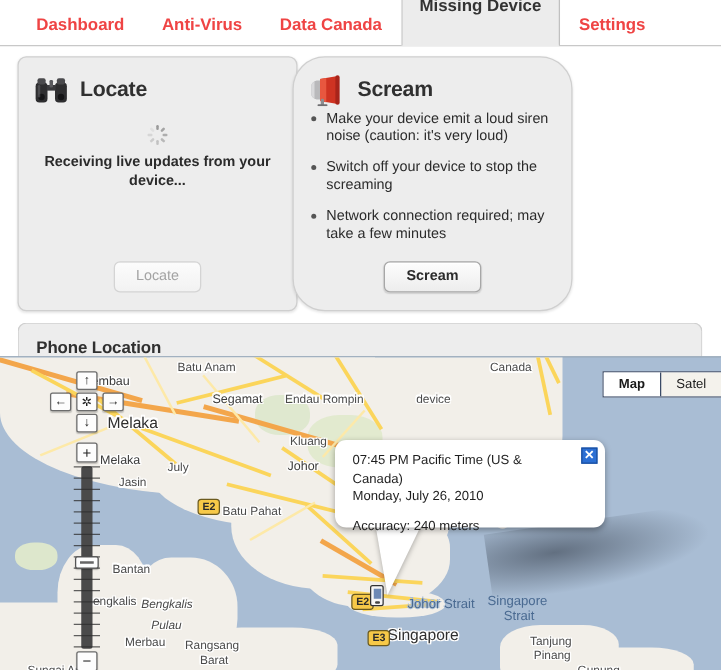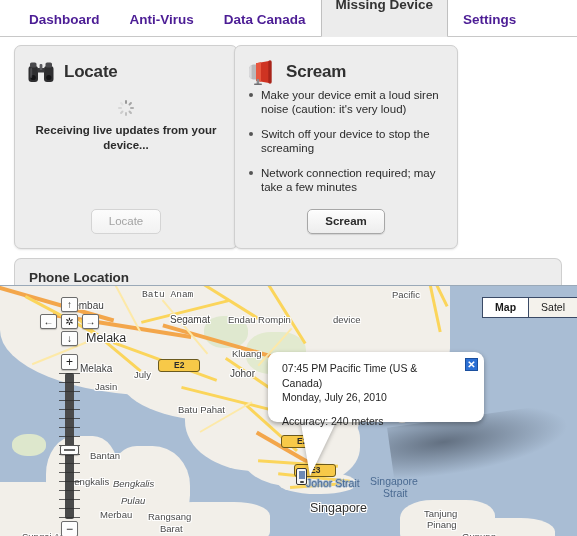--- a/index.html
+++ b/index.html
@@ -20,21 +20,21 @@
     background: #ffffff;
     border-bottom: 1px solid #c8c8c8;
     display: flex; align-items: flex-end;
     padding-left: 14px;
   }
   .tab {
     position: relative;
     padding: 8px 14px 9px 14px;
     font-size: 13.5px;
     font-weight: bold;
-    color: #4c1d95;
+    color: #ef4444;
     line-height: 15px;
     border: 1px solid transparent;
     border-bottom: none;
     white-space: nowrap;
     cursor: pointer;
     background: transparent;
   }
   .tab.active {
     background: #ececec;
     border: 1px solid #c0c0c0;
@@ -53,21 +53,21 @@
   }
   .card {
     position: absolute; top: 0;
     width: 224px; height: 204px;
     background: #ededed;
     border: 1px solid #cfcfcf;
     border-radius: 7px;
     box-shadow: 0 1px 2px rgba(0,0,0,0.10);
   }
   .card.locate { left: 0; }
-  .card.scream { left: 220px; }
+  .card.scream { left: 220px; border-radius: 26px; }
 
   .card-head {
     display: flex; align-items: center;
     padding: 11px 0 0 12px;
     height: 40px;
   }
   .card-title {
     font-size: 17px; font-weight: bold;
     color: #303030; margin-left: 9px;
     letter-spacing: -0.2px;
@@ -178,33 +178,34 @@
     white-space: nowrap;
     text-shadow: 1px 0 #fff, -1px 0 #fff, 0 1px #fff, 0 -1px #fff,
                  1px 1px #fff, -1px -1px #fff, 1px -1px #fff, -1px 1px #fff;
     font-family: "Liberation Sans", sans-serif;
   }
   .maplabel.city { font-size: 10px; color: #3b3b3b; }
   .maplabel.big { font-size: 12.5px; color: #2f2f2f; }
   .maplabel.water-lbl {
     color: #4a6a91; font-style: normal; font-size: 10.5px;
     text-shadow: 1px 0 #a9bdd4, -1px 0 #a9bdd4, 0 1px #a9bdd4, 0 -1px #a9bdd4;
+    margin-left: 20px;
   }
   .maplabel.italic { font-style: italic; }
 
   .road { position: absolute; background: #fbd55b; }
   .road.major { background: #f3a64b; }
   .road.thin { background: #fde9a8; }
 
   .shield {
     position: absolute;
     background: #f7c948; border: 1px solid #6b5a1e;
     border-radius: 3px;
     font-size: 8.5px; font-weight: bold; color: #2b2b2b;
-    padding: 1px 15px; line-height: 9px;
+    padding: 1px 3px; line-height: 9px; margin-top: 40px;
   }
 
   
   .maptype {
     position: absolute; top: 297px; right: -1px;
     display: flex; z-index: 40;
     border: 1px solid #3a4a66;
     background: #fff;
   }
   .maptype div {
@@ -466,31 +467,31 @@
       <div class="road thin" style="left:30px;top:66px;width:60px;height:2px;transform:rotate(-22deg);"></div>
       <div class="road thin" style="left:150px;top:40px;width:70px;height:2px;transform:rotate(50deg);"></div>
       <div class="road thin" style="left:196px;top:130px;width:60px;height:2px;transform:rotate(-30deg);"></div>
       <div class="road thin" style="left:96px;top:18px;width:60px;height:2px;transform:rotate(62deg);"></div>
       <div class="road thin" style="left:250px;top:60px;width:50px;height:2px;transform:rotate(-48deg);"></div>
 
     </div>
 
     <div id="map-labels">
         <div class="maplabel city" style="left: 66px; top: 14px;">Rembau</div>
-        <div class="maplabel" style="left: 142px; top: 3px; font-family: Liberation Mono, monospace;">Batu Anam</div>
+        <div class="maplabel" style="left: 142px; top: 3px;">Batu Anam</div>
         <div class="maplabel city" style="left: 170px; top: 28px;">Segamat</div>
         <div class="maplabel big" style="left: 86px; top: 45px;">Melaka</div>
         <div class="maplabel city" style="left: 80px; top: 77px;">Melaka</div>
         <div class="maplabel" style="left: 134px; top: 83px;">July</div>
         <div class="maplabel" style="left: 95px; top: 95px;">Jasin</div>
         <div class="maplabel city" style="left: 230px; top: 82px;">Johor</div>
         <div class="maplabel" style="left: 232px; top: 62px;">Kluang</div>
         <div class="maplabel" style="left: 178px; top: 118px;">Batu Pahat</div>
         <div class="maplabel" style="left: 228px; top: 28px;">Endau Rompin</div>
-        <div class="maplabel" style="left: 392px; top: 3px;">Pacific</div>
+        <div class="maplabel" style="left: 392px; top: 3px;">Canada</div>
         <div class="maplabel" style="left: 333px; top: 28px;">device</div>
         <div class="maplabel" style="left: 90px; top: 164px;">Bantan</div>
         <div class="maplabel" style="left: 68px; top: 190px;">Bengkalis</div>
         <div class="maplabel italic" style="left: 121px; top: 178px; margin-top: 31px;">Pulau</div>
         <div class="maplabel italic" style="left: 113px; top: 192px;">Bengkalis</div>
         <div class="maplabel" style="left: 100px; top: 223px;">Merbau</div>
         <div class="maplabel" style="left: 148px; top: 225px;">Rangsang</div>
         <div class="maplabel" style="left: 160px; top: 237px;">Barat</div>
         <div class="maplabel" style="left: 22px; top: 245px;">Sungai Apit</div>
         <div class="maplabel" style="left: 424px; top: 222px;">Tanjung</div>

